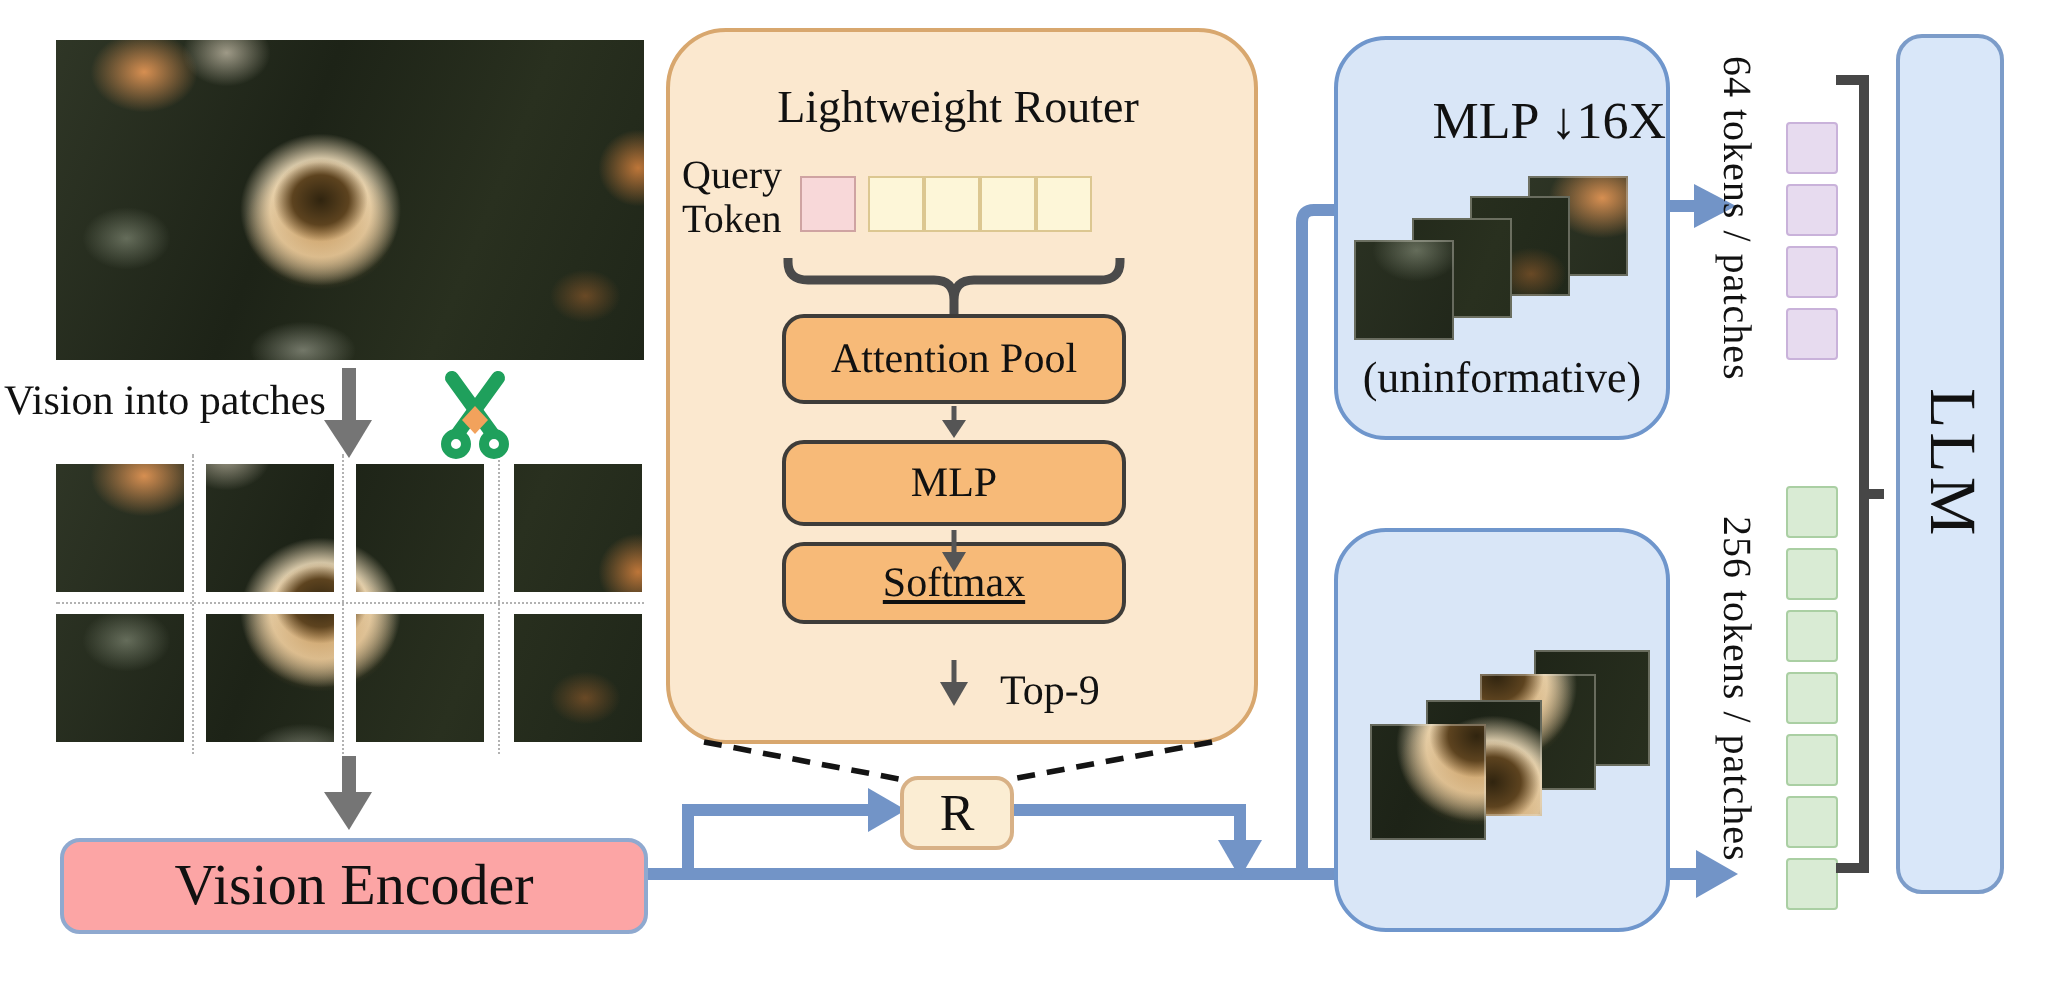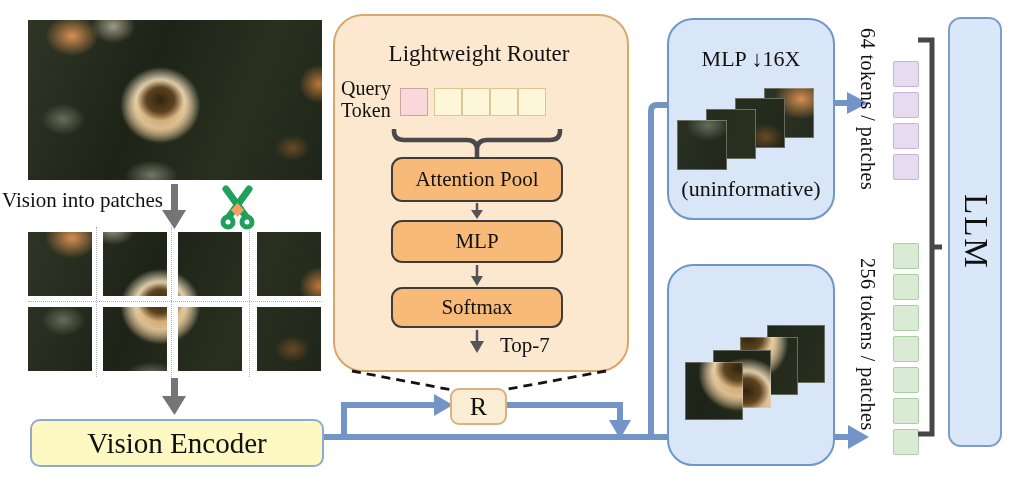--- a/index.html
+++ b/index.html
@@ -30,43 +30,43 @@
     background-repeat:no-repeat;
   }
   #photo{left:28px;top:20px;width:294px;height:160px;background-position:0 0;}
   .patch{width:64px;height:64px;}
   .dotline-v{width:0;border-left:1.5px dotted #b2b2b2;height:150px;top:227px;z-index:1;}
   .dotline-h{height:0;border-top:1.5px dotted #b2b2b2;width:294px;left:28px;top:301px;z-index:1;}
 
   
   .bluebox{background:#D9E6F7;border:2.5px solid #6F96CC;border-radius:26px;}
   #vision-encoder{left:30px;top:419px;width:290px;height:44px;border-radius:10px;
-                  border:2px solid #8FA9CF;background:#fef9c3;
+                  border:2px solid #8FA9CF;background:#fca5a5;
                   display:flex;align-items:center;justify-content:center;font-size:29px;}
   #branch-uninf{left:667px;top:18px;width:164px;height:198px;}
   #branch-inf{left:667px;top:264px;width:164px;height:198px;}
-  .branch-title{position:absolute;left:0;top:26px;width:100%;text-align:center;font-size:22px;}
+  .branch-title{position:absolute;left:0;top:26px;width:100%;text-align:right;font-size:26px;}
   .branch-caption{position:absolute;left:0;top:156px;width:100%;text-align:center;font-size:22px;}
   .stackpatch{position:absolute;border:1px solid rgba(232,230,218,.35);}
 
   
   #router{left:333px;top:14px;width:292px;height:354px;background:#FBE8CF;
           border:2px solid #D8A76E;border-radius:30px;}
   #router-title{left:333px;top:41px;width:292px;text-align:center;font-size:23px;}
   .tok-label{font-size:20px;line-height:1.08;}
   #query-label{left:341px;top:78px;width:62px;}
   #vision-label{left:564px;top:78px;width:72px;}
   .qtok{width:28px;height:28px;box-sizing:border-box;top:88px;}
   #query-sq{left:400px;background:#F8D8D9;border:1.5px solid #CFA3A2;}
   .ytok{background:#FDF6D8;border:1.5px solid #DCC791;}
   .stagebox{left:391px;width:172px;background:#F7BA78;border:2.5px solid #3E3C39;border-radius:11px;
             display:flex;align-items:center;justify-content:center;font-size:21px;box-sizing:border-box;}
   #stage-0{top:157px;height:45px;}
   #stage-1{top:220px;height:43px;}
-  #stage-2{top:287px;height:41px;}
+  #stage-2{top:271px;height:41px;text-decoration:underline;}
   #top1-label{left:500px;top:333px;font-size:21px;}
   #r-node{left:450px;top:388px;width:53px;height:33px;background:#FBEDD3;border:2px solid #D8B186;
           border-radius:9px;display:flex;align-items:center;justify-content:center;font-size:26px;}
 
   
   .tokcol{display:flex;flex-direction:column;gap:5px;}
   #tokcol-uninf{left:893px;top:61px;}
   #tokcol-inf{left:893px;top:243px;}
   .tok{width:26px;height:26px;box-sizing:border-box;border:1.5px solid;border-radius:2px;}
   .vlabel{writing-mode:vertical-rl;font-size:20px;letter-spacing:.5px;}
@@ -133,21 +133,21 @@
 
   <div class="abs z3 stagebox" id="stage-0">
     <span>Attention Pool</span>
   </div>
   <div class="abs z3 stagebox" id="stage-1">
     <span>MLP</span>
   </div>
   <div class="abs z3 stagebox" id="stage-2">
     <span>Softmax</span>
   </div>
-  <div class="abs z3" id="top1-label">Top-7</div>
+  <div class="abs z3" id="top1-label">Top-9</div>
 
   <div class="abs z5" id="r-node">
     <span>R</span>
   </div>
 
   <div class="abs bluebox z3" id="branch-uninf">
     <div class="branch-title">MLP ↓16X</div>
     <div class="stackpatch crop" style="left:95px;top:68px;width:48px;height:48px;background-position:-8px -6px"></div>
     <div class="stackpatch crop" style="left:66px;top:78px;width:48px;height:48px;background-position:-235px -90px"></div>
     <div class="stackpatch crop" style="left:37px;top:89px;width:48px;height:48px;background-position:-200px -15px"></div>

